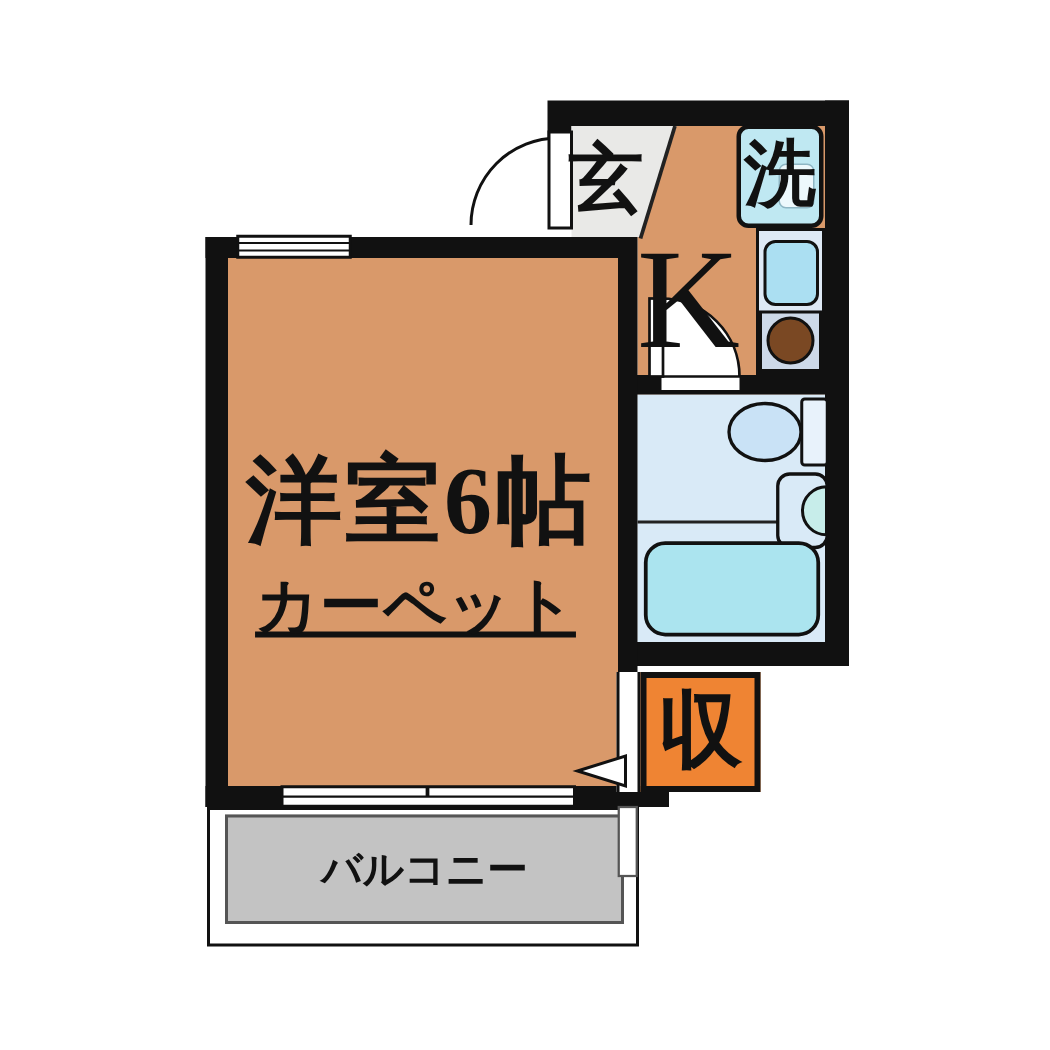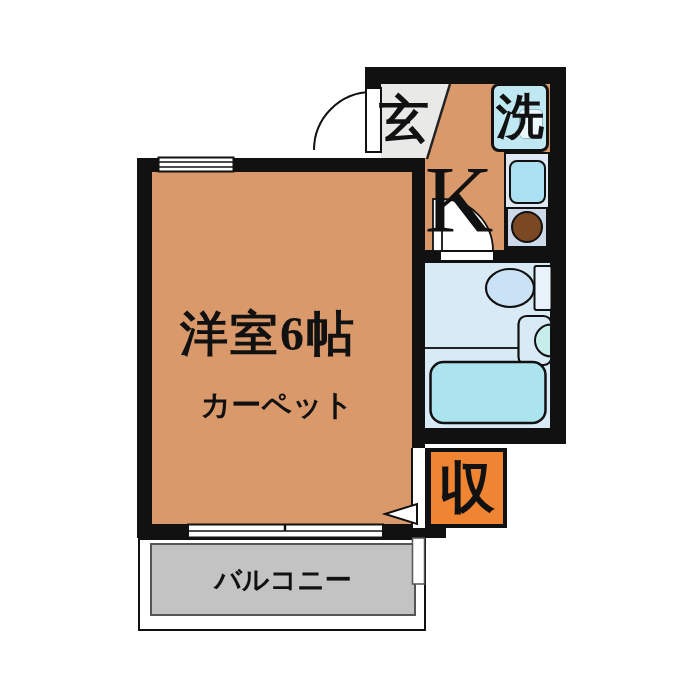--- a/index.html
+++ b/index.html
@@ -94,21 +94,21 @@
       <path d="M 551 324.5 A 16 16 0 0 0 551 356.5 Z" fill="#C7EDEA" stroke="#111" stroke-width="2"></path>
     </g>
 
     <rect x="430.5" y="362" width="115" height="61" rx="13" fill="#ABE4EF" stroke="#111" stroke-width="2.5"></rect>
 
     <polygon points="385,514 417,504 417,524" fill="#fff" stroke="#111" stroke-width="2"></polygon>
 
     <rect x="412.5" y="538" width="12" height="46" fill="#fff" stroke="#555" stroke-width="1.5"></rect>
   </svg>
 
-  <div class="label" style="left:268px;top:334px;font-size:48px;letter-spacing:2px;">洋室6帖</div>
-  <div class="label" style="left:277px;top:405px;font-size:30px;">カーペット</div>
+  <div class="label" style="left:280px;top:334px;font-size:64px;letter-spacing:2px;">洋室6帖</div>
+  <div class="label" style="left:277px;top:405px;font-size:42px;text-decoration:underline;">カーペット</div>
   <div class="label" style="left:459px;top:200px;font-size:95px;font-weight:400;">K</div>
   <div class="label" style="left:404px;top:119px;font-size:50px;">玄</div>
   <div class="label" style="left:520px;top:117px;font-size:48px;">洗</div>
   <div class="label" style="left:467px;top:488px;font-size:56px;">収</div>
   <div class="label" style="left:283px;top:580px;font-size:27px;">バルコニー</div>
 
 </div>
 
 </body></html>

